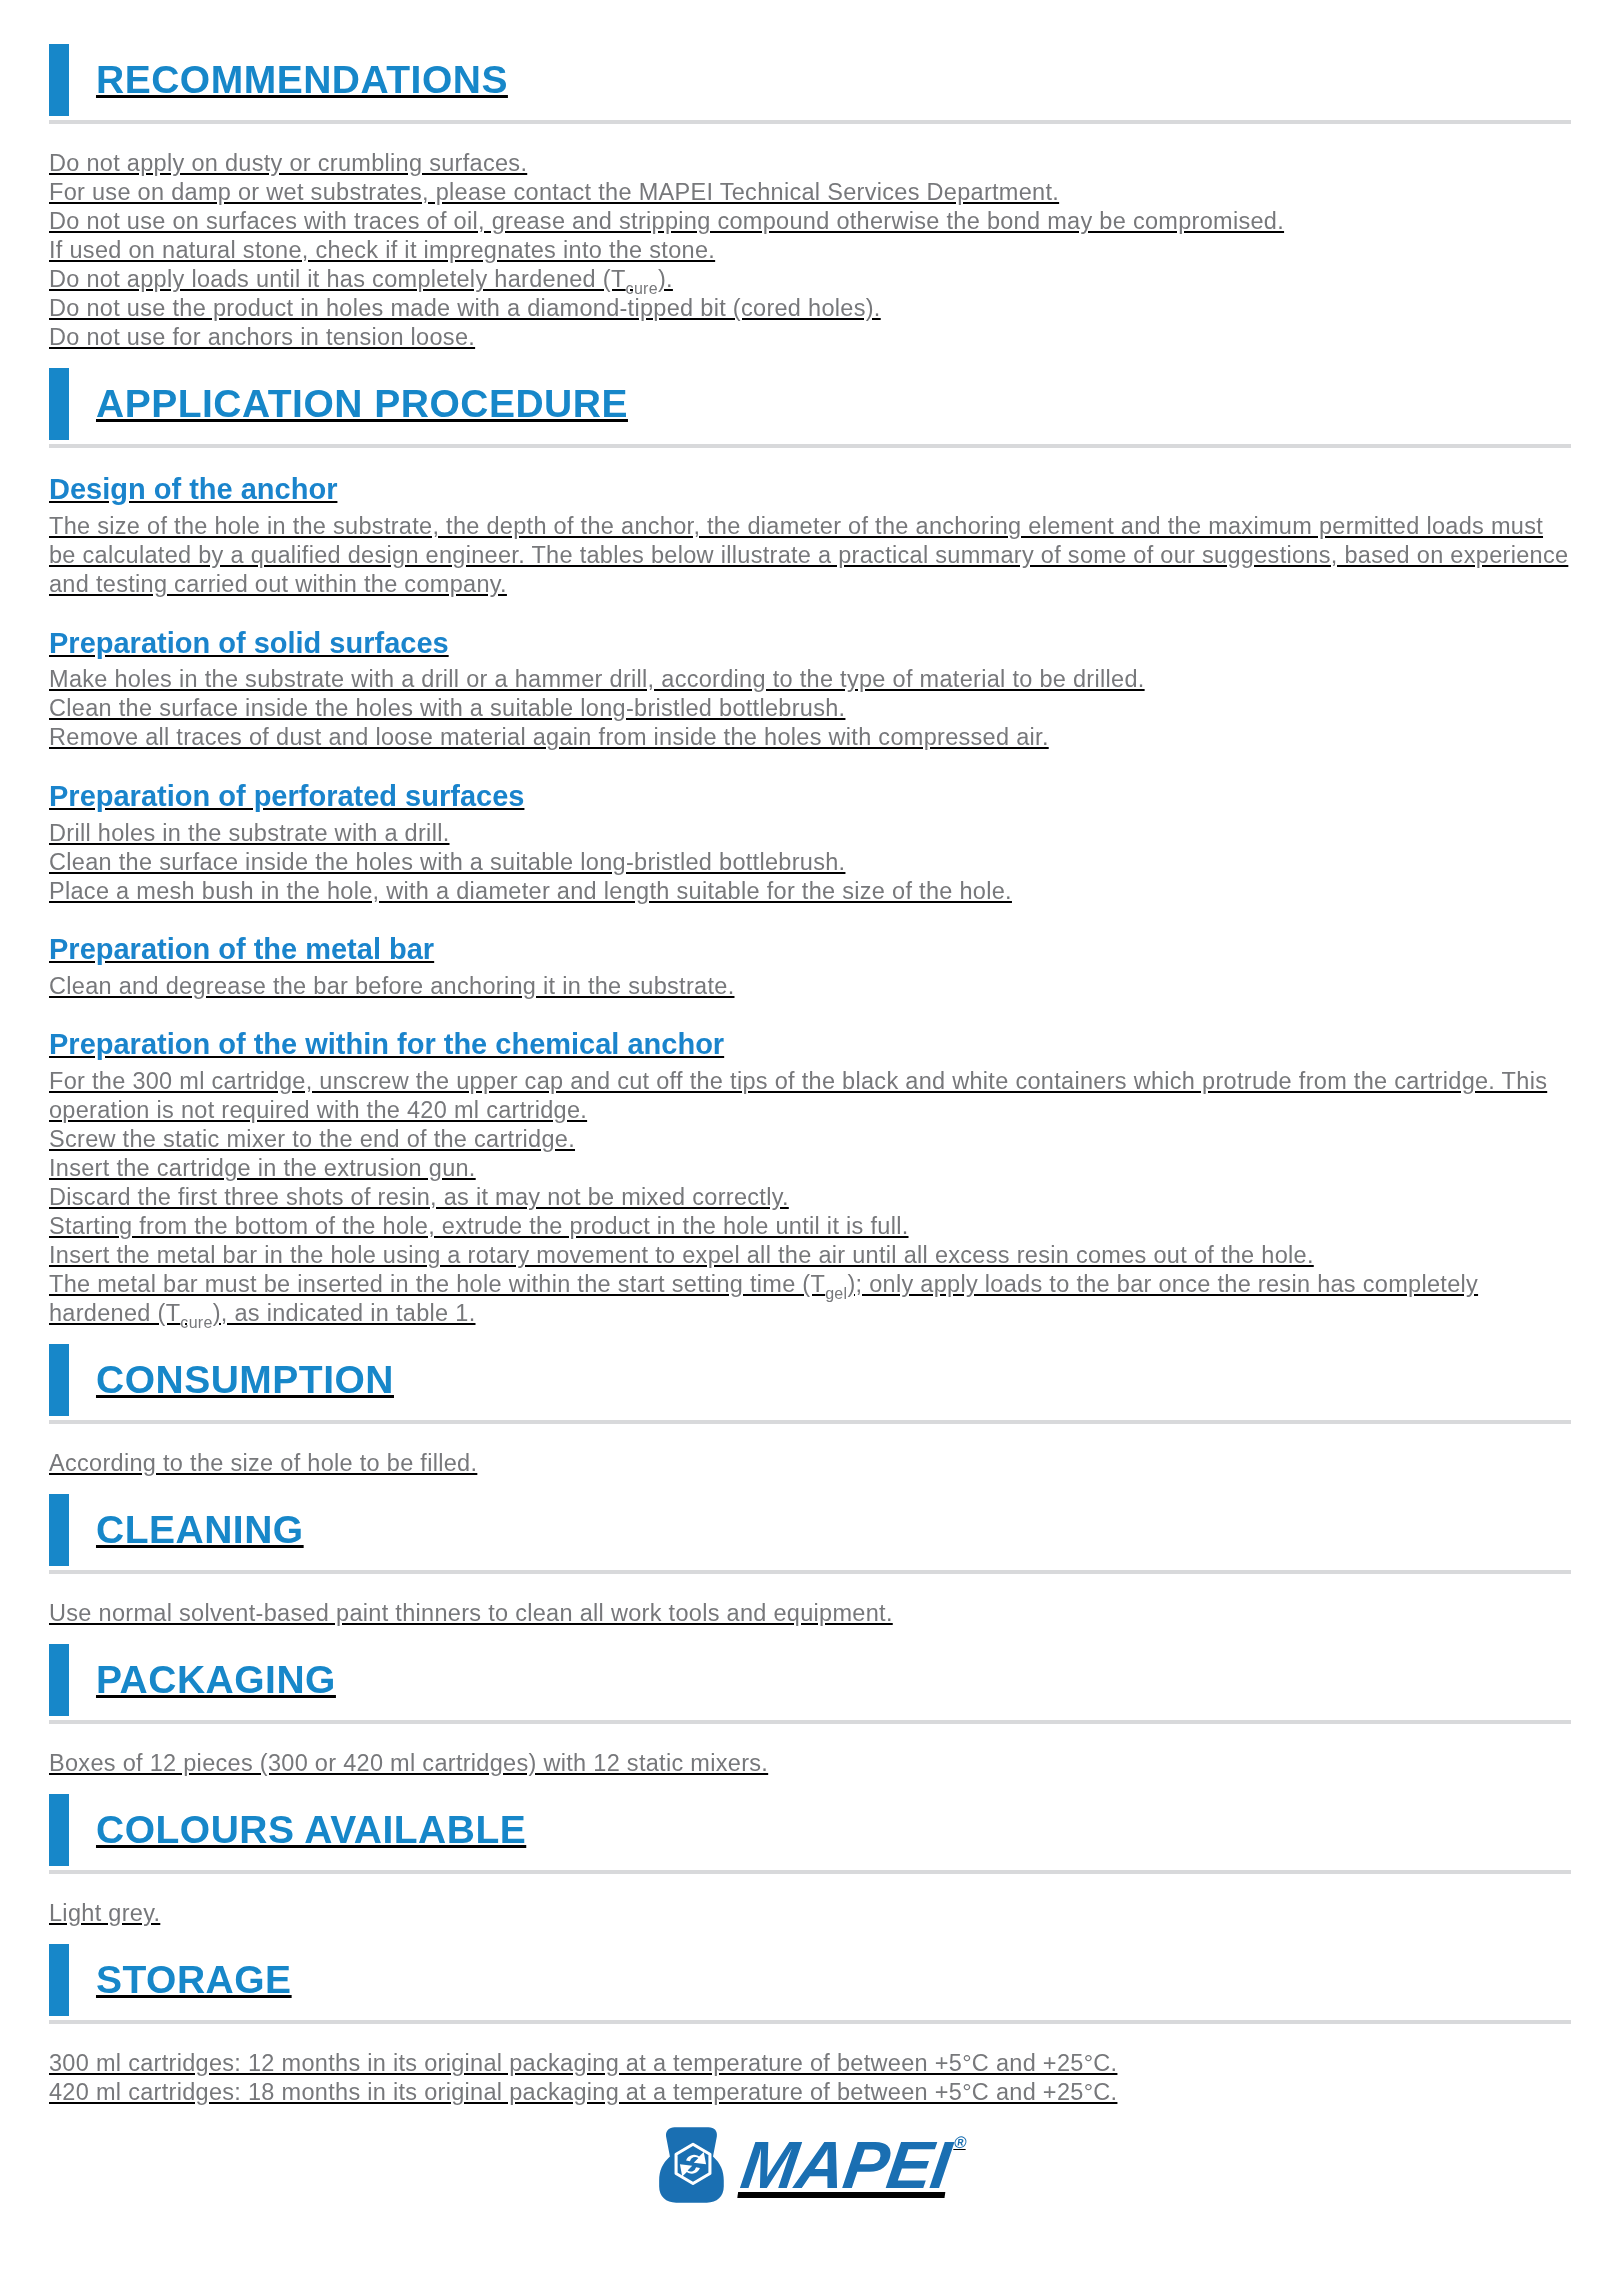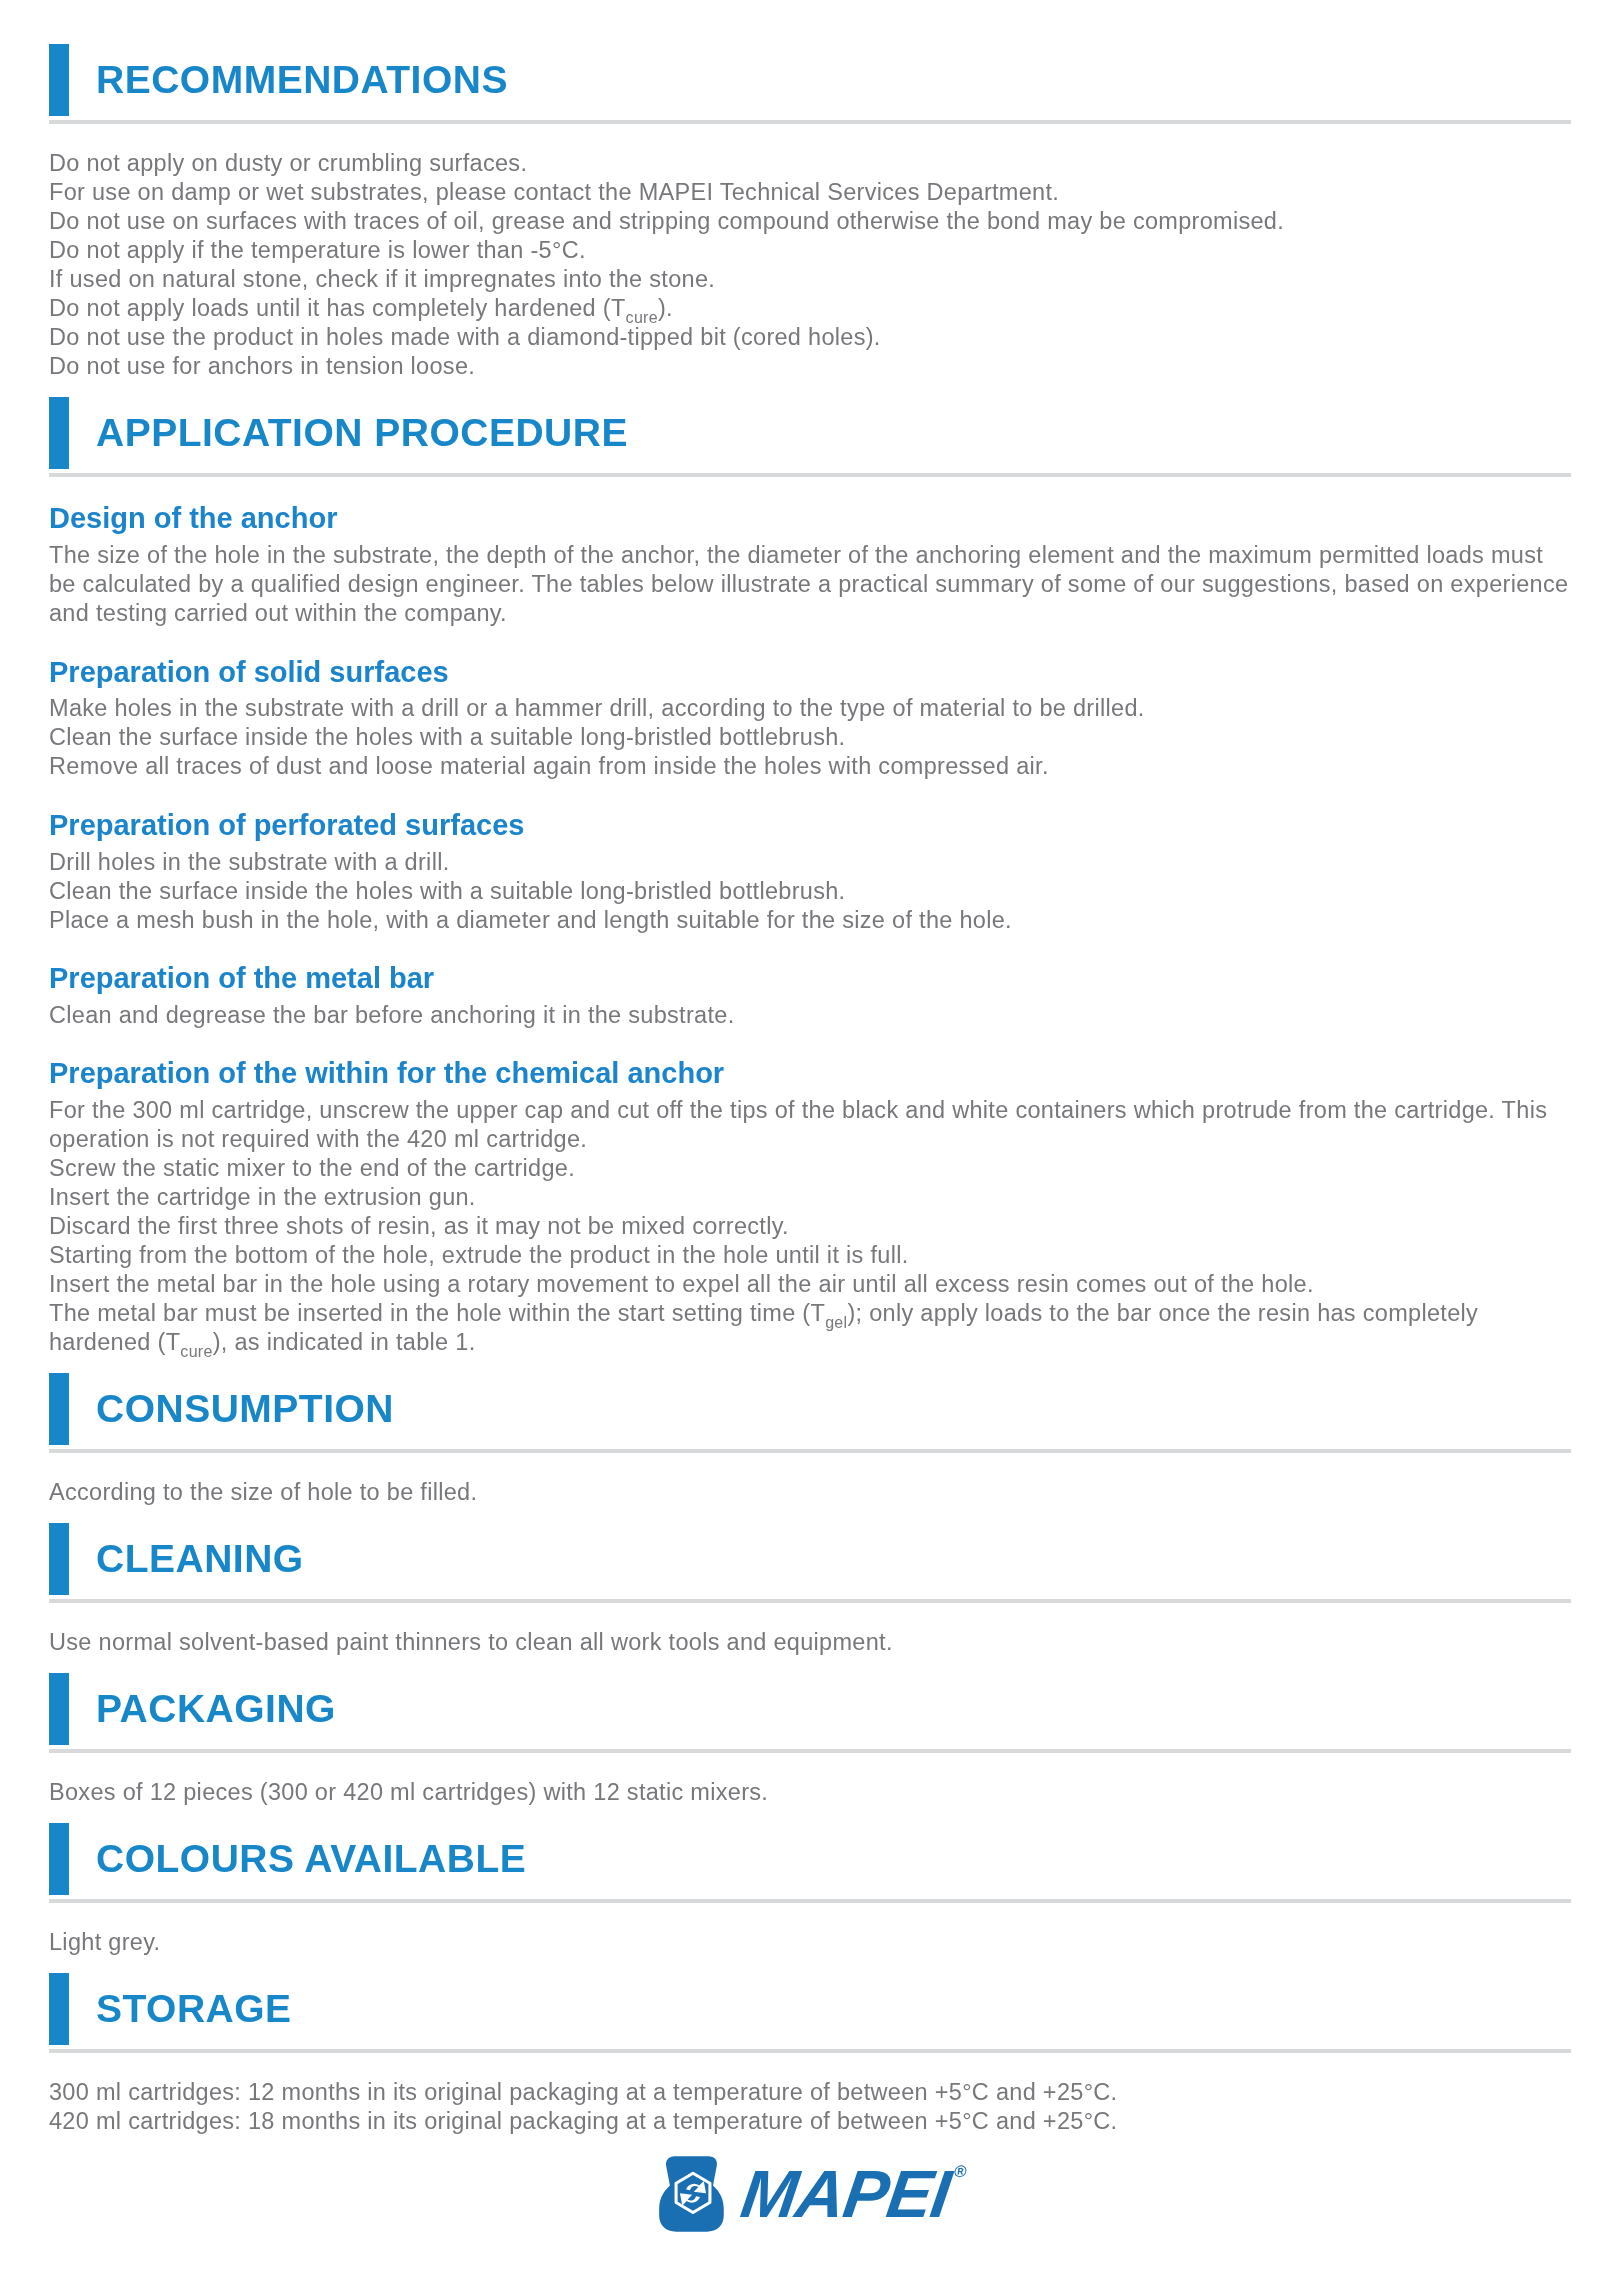--- a/index.html
+++ b/index.html
@@ -6,20 +6,21 @@
   body {
     width: 1620px; height: 2293px;
     font-family: "Liberation Sans", sans-serif;
     -webkit-font-smoothing: antialiased;
     overflow: hidden;
   }
   .page {
     box-sizing: border-box;
     width: 1620px; height: 2293px;
     padding: 44px 49px 0 49px;
+    text-decoration: underline;
   }
   
   .sec-head {
     display: flex;
     align-items: center;
     height: 72px;
     margin-top: 15.7px;
   }
   section:first-child .sec-head { margin-top: 0; }
   .accent-bar {
@@ -101,21 +102,20 @@
       <section>
         <div class="sec-head">
           <span class="accent-bar"></span>
           <h2>RECOMMENDATIONS</h2>
         </div>
         <div class="rule"></div>
         <div class="sec-body">
           <p><span>Do not apply on dusty or crumbling surfaces.</span></p>
           <p><span>For use on damp or wet substrates, please contact the MAPEI Technical Services Department.</span></p>
           <p><span>Do not use on surfaces with traces of oil, grease and stripping compound otherwise the bond may be compromised.</span></p>
-          <p><span>Do not apply if the temperature is lower than -5°C.</span></p>
           <p><span>If used on natural stone, check if it impregnates into the stone.</span></p>
           <p><span>Do not apply loads until it has completely hardened (T</span><sub>cure</sub><span>).</span></p>
           <p><span>Do not use the product in holes made with a diamond-tipped bit (cored holes).</span></p>
           <p><span>Do not use for anchors in tension loose.</span></p>
         </div>
       </section>
       <section>
         <div class="sec-head">
           <span class="accent-bar"></span>
           <h2>APPLICATION PROCEDURE</h2>

